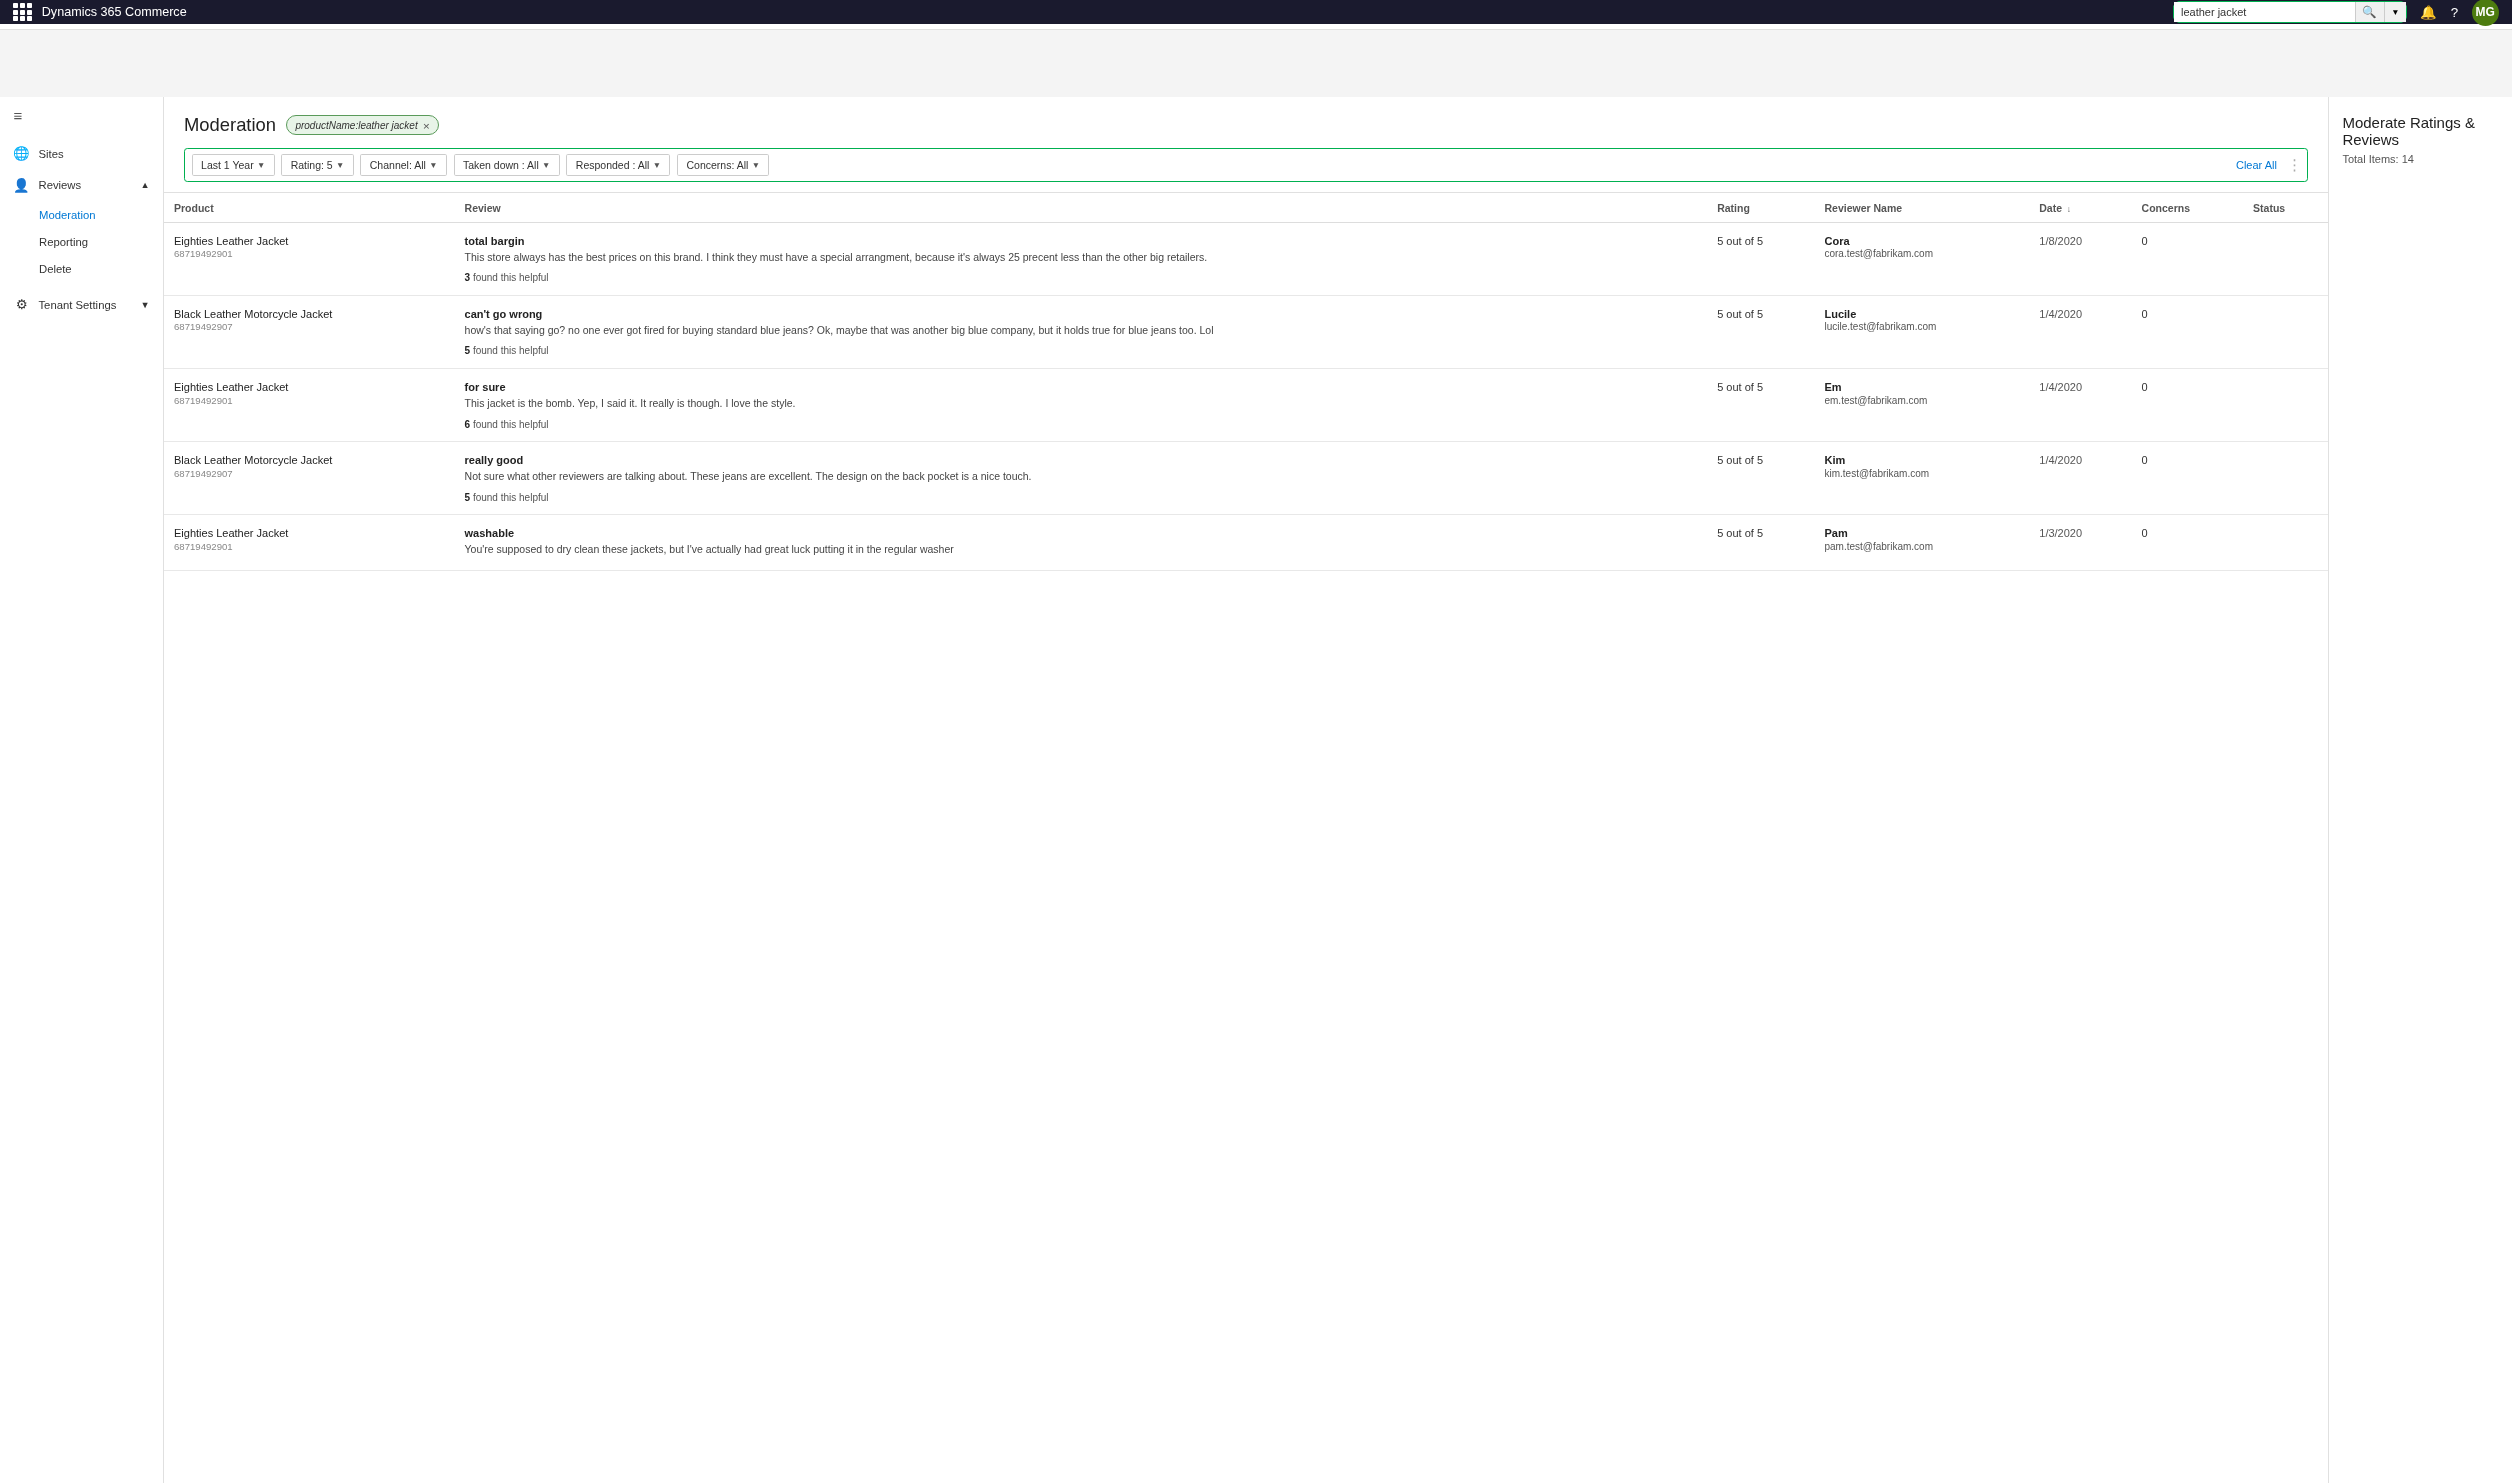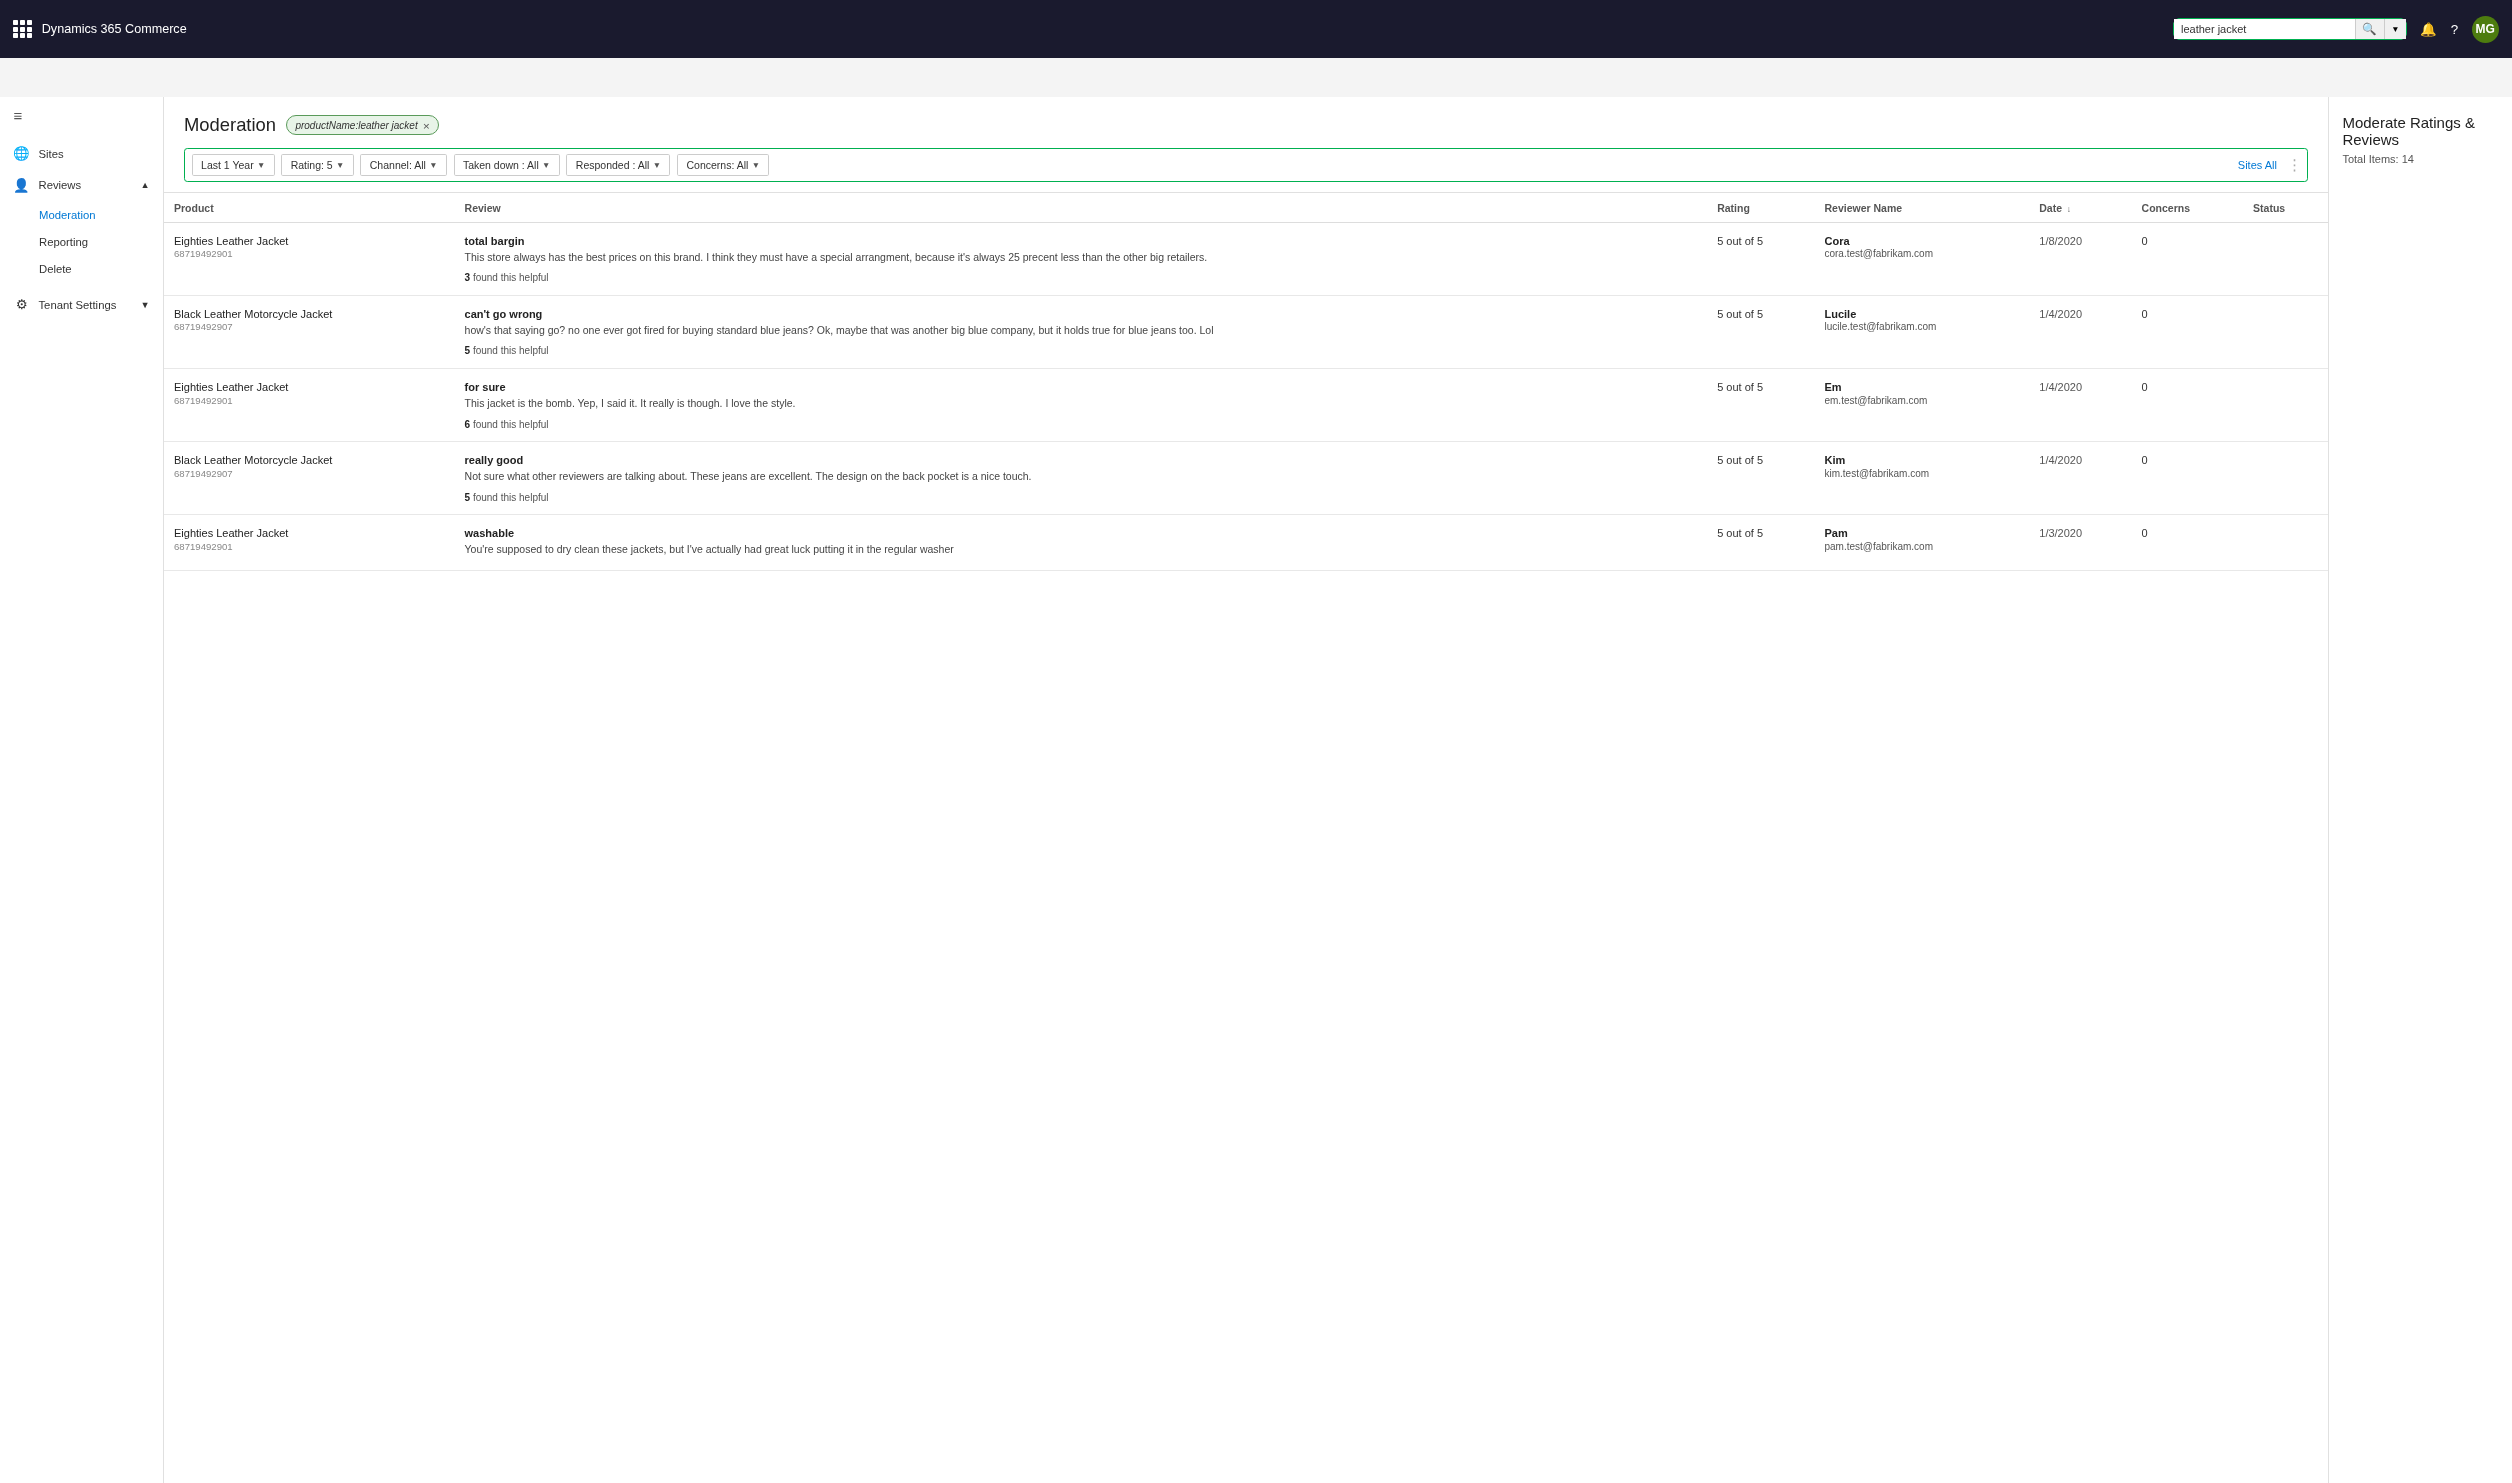--- a/index.html
+++ b/index.html
@@ -1,21 +1,21 @@
 <!DOCTYPE html>
 <html style="font-size:13.4px"><head>
   <meta charset="utf-8">
   <style>
     * { box-sizing: border-box; margin: 0; padding: 0; }
     body { font-family: 'Segoe UI', sans-serif; font-size: 11px; color: #333; background: #f4f4f4; height: 100vh; overflow: hidden; }
 
     
     .top-bar {
       background: #1a1a2e;
-      height: 58px;
+      height: 24px;
       display: flex;
       align-items: center;
       padding: 0 13.4px;
       color: white;
       position: fixed;
       top: 0; left: 0; right: 0;
       z-index: 100;
     }
     .top-bar-left { display: flex; align-items: center; gap: 10px; flex: 1; }
     .waffle-icon { display: grid; grid-template-columns: repeat(3,5px); grid-template-rows: repeat(3,5px); gap: 1.7px; cursor: pointer; }
@@ -319,21 +319,21 @@
           <span class="chevron">▼</span>
         </button>
         <button class="filter-btn">
           <span>Responded : All</span>
           <span class="chevron">▼</span>
         </button>
         <button class="filter-btn">
           <span>Concerns: All</span>
           <span class="chevron">▼</span>
         </button>
-        <button class="clear-all-btn">Sites All</button>
+        <button class="clear-all-btn">Clear All</button>
         <span class="filter-scroll">⋮</span>
       </div>
     </div>
 
     <div class="table-area">
       <table>
         <thead>
           <tr>
             <th>Product</th>
             <th>Review</th>

